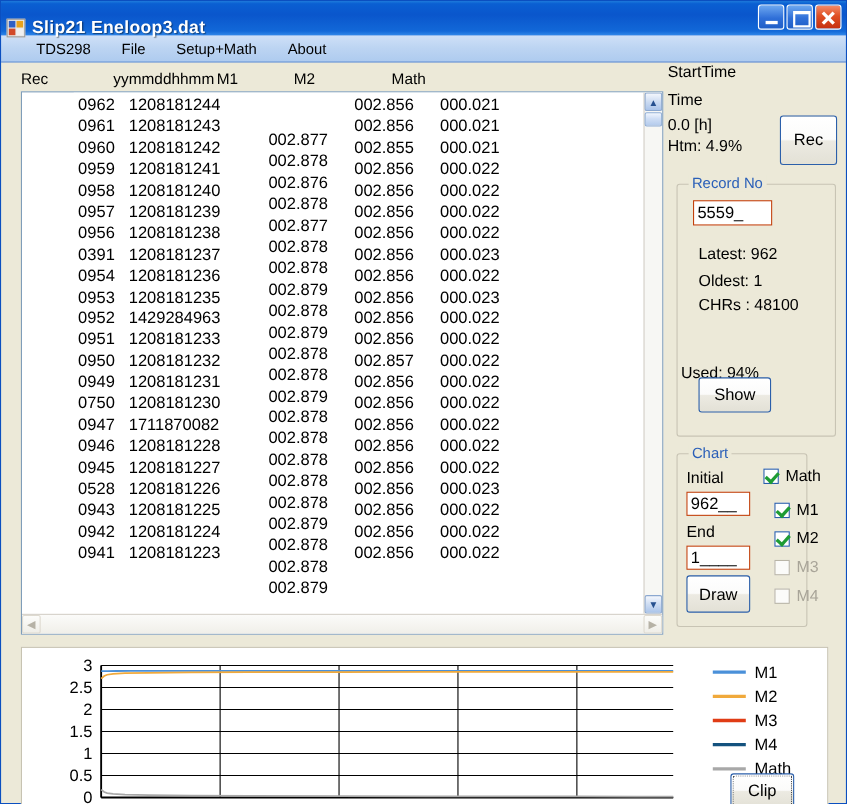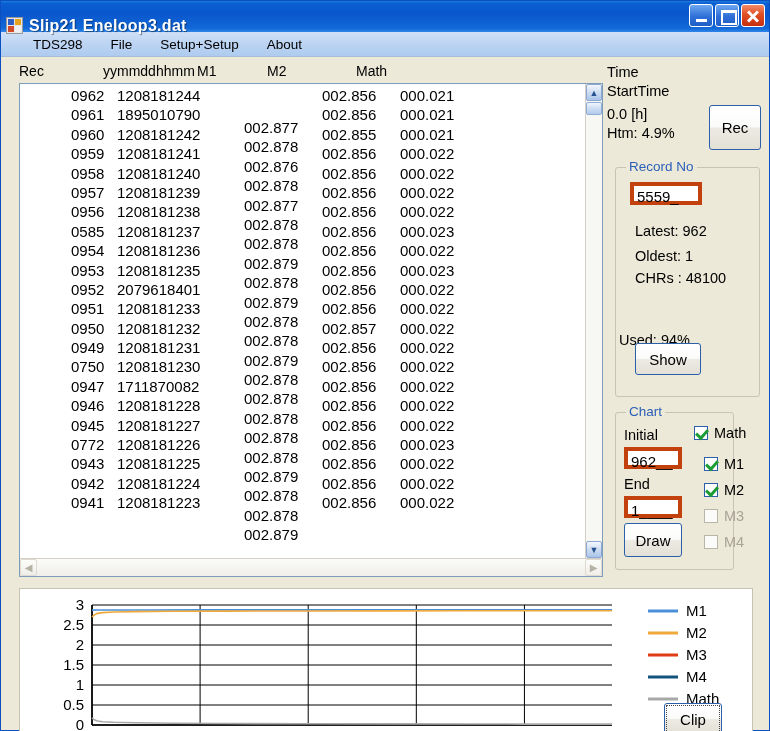--- a/index.html
+++ b/index.html
@@ -247,21 +247,21 @@
     color: #2a5fb8;
     white-space: nowrap;
   }
 
   #grp-recordno {
     left: 14px; top: 110px;
     width: 145px; height: 230px;
   }
   .textbox {
     background: #ffffff;
-    border: 4px solid #c2410c;
+    border: 1px solid #c2410c;
     font-size: 15px;
     color: #000;
     padding: 1px 3px;
     line-height: 19px;
     cursor: text;
   }
   #recno-input {
     position: absolute;
     left: 14px; top: 14px;
     width: 72px; height: 23px;
@@ -384,21 +384,21 @@
       <div class="winbtn close">
           <div class="x1"></div>
           <div class="x2"></div>
         </div>
     </div>
   </div>
 
   <div id="menubar">
     <div class="menu-item">TDS298</div>
     <div class="menu-item">File</div>
-    <div class="menu-item">Setup+Setup</div>
+    <div class="menu-item">Setup+Math</div>
     <div class="menu-item">About</div>
   </div>
 
   <div id="client">
 
     <div id="list-header">
       <span class="h-rec">Rec</span>
       <span class="h-date">yymmddhhmm</span>
       <span class="h-m1">M1</span>
       <span class="h-m2">M2</span>
@@ -410,21 +410,21 @@
         <div id="list-body">
             <div class="row">
               <span class="c-rec">0962</span>
               <span class="c-date">1208181244</span>
               <span class="c-m1">002.877</span>
               <span class="c-m2">002.856</span>
               <span class="c-math">000.021</span>
             </div>
             <div class="row">
               <span class="c-rec">0961</span>
-              <span class="c-date">1895010790</span>
+              <span class="c-date">1208181243</span>
               <span class="c-m1">002.878</span>
               <span class="c-m2">002.856</span>
               <span class="c-math">000.021</span>
             </div>
             <div class="row">
               <span class="c-rec">0960</span>
               <span class="c-date">1208181242</span>
               <span class="c-m1">002.876</span>
               <span class="c-m2">002.855</span>
               <span class="c-math">000.021</span>
@@ -451,21 +451,21 @@
               <span class="c-math">000.022</span>
             </div>
             <div class="row">
               <span class="c-rec">0956</span>
               <span class="c-date">1208181238</span>
               <span class="c-m1">002.878</span>
               <span class="c-m2">002.856</span>
               <span class="c-math">000.022</span>
             </div>
             <div class="row">
-              <span class="c-rec">0585</span>
+              <span class="c-rec">0391</span>
               <span class="c-date">1208181237</span>
               <span class="c-m1">002.879</span>
               <span class="c-m2">002.856</span>
               <span class="c-math">000.023</span>
             </div>
             <div class="row">
               <span class="c-rec">0954</span>
               <span class="c-date">1208181236</span>
               <span class="c-m1">002.878</span>
               <span class="c-m2">002.856</span>
@@ -473,21 +473,21 @@
             </div>
             <div class="row">
               <span class="c-rec">0953</span>
               <span class="c-date">1208181235</span>
               <span class="c-m1">002.879</span>
               <span class="c-m2">002.856</span>
               <span class="c-math">000.023</span>
             </div>
             <div class="row">
               <span class="c-rec">0952</span>
-              <span class="c-date">2079618401</span>
+              <span class="c-date">1429284963</span>
               <span class="c-m1">002.878</span>
               <span class="c-m2">002.856</span>
               <span class="c-math">000.022</span>
             </div>
             <div class="row">
               <span class="c-rec">0951</span>
               <span class="c-date">1208181233</span>
               <span class="c-m1">002.878</span>
               <span class="c-m2">002.856</span>
               <span class="c-math">000.022</span>
@@ -528,21 +528,21 @@
               <span class="c-math">000.022</span>
             </div>
             <div class="row">
               <span class="c-rec">0945</span>
               <span class="c-date">1208181227</span>
               <span class="c-m1">002.878</span>
               <span class="c-m2">002.856</span>
               <span class="c-math">000.022</span>
             </div>
             <div class="row">
-              <span class="c-rec">0772</span>
+              <span class="c-rec">0528</span>
               <span class="c-date">1208181226</span>
               <span class="c-m1">002.879</span>
               <span class="c-m2">002.856</span>
               <span class="c-math">000.023</span>
             </div>
             <div class="row">
               <span class="c-rec">0943</span>
               <span class="c-date">1208181225</span>
               <span class="c-m1">002.878</span>
               <span class="c-m2">002.856</span>
@@ -569,22 +569,22 @@
           <div class="sb-arrow down">▼</div>
         </div>
       </div>
       <div id="hscroll">
         <div class="hsb-arrow left">◀</div>
         <div class="hsb-arrow right">▶</div>
       </div>
     </div>
 
     <div id="right-panel">
+      <div class="info-line">StartTime</div>
       <div class="info-line" style="margin-top:6px;">Time</div>
-      <div class="info-line">StartTime</div>
       <div class="info-line" style="margin-top:4px;">0.0 [h]</div>
       <div class="info-line">Htm: 4.9%</div>
 
       <div id="rec-button">Rec</div>
 
       <div class="groupbox" id="grp-recordno">
         <div class="gb-title">Record No</div>
         <div class="textbox" id="recno-input">5559_</div>
         <div class="gb-line" style="left:19px; top:55px;">Latest: 962</div>
         <div class="gb-line" style="left:19px; top:80px;">Oldest: 1</div>

